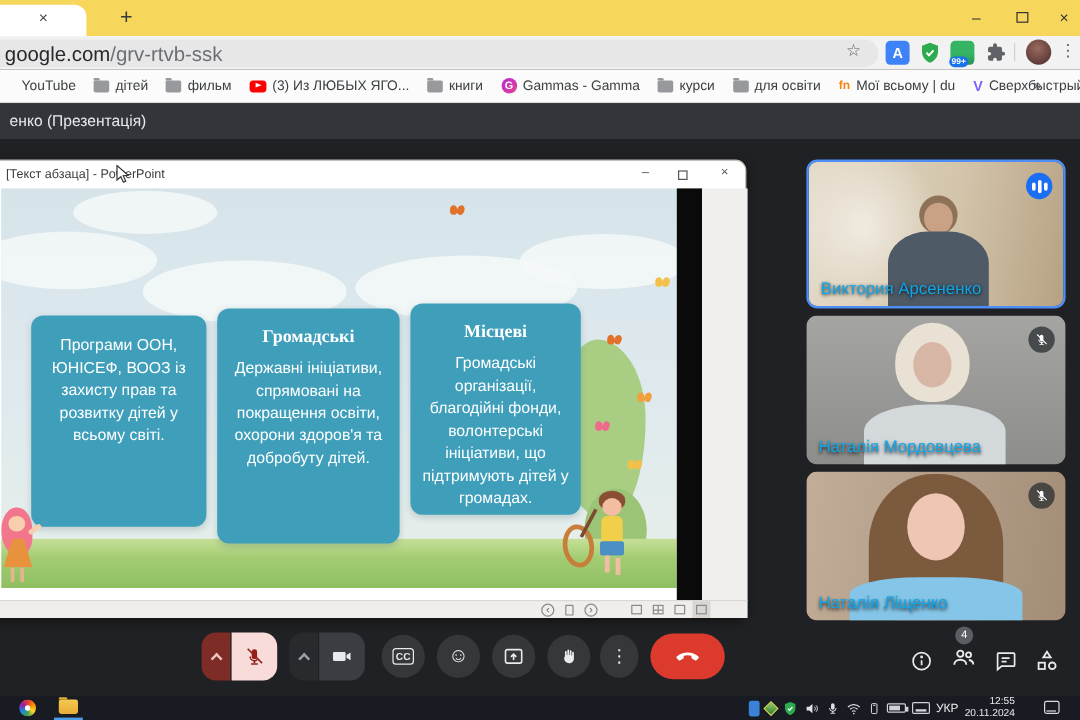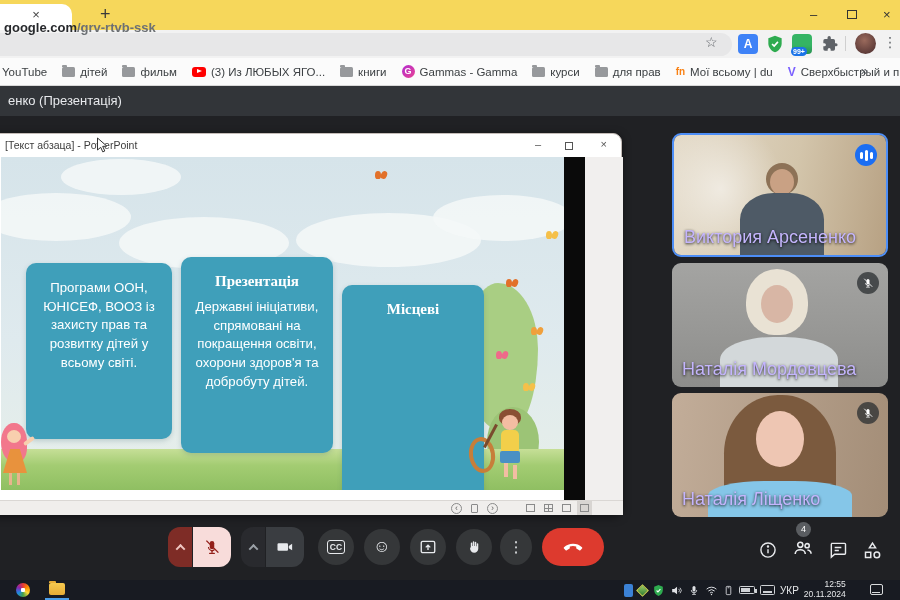--- a/index.html
+++ b/index.html
@@ -12,34 +12,34 @@
   #active-tab { left:-22px; top:4px; width:94px; height:26px; background:#fff; border-radius:10px 10px 0 0; }
   #tab-close { left:28px; top:7px; font-size:13px; color:#444; width:16px; text-align:center; }
   #new-tab { left:100px; top:4px; font-size:18px; color:#3a3a3a; }
   .winbtn { top:7px; font-size:13px; color:#333; }
   #win-min { left:810px; }
   #win-max-box { left:847px; top:10px; width:10px; height:9px; border:1.4px solid #333; }
   #win-close { left:883px; }
 
   #toolbar { left:0; top:30px; width:900px; height:28px; background:#f2f2f2; }
   #urlpill { left:-20px; top:32.5px; width:752px; height:23px; background:#e7e7e8; border-radius:12px; }
-  #urltext { left:4px; top:20px; font-size:13px;font-weight:bold; }
+  #urltext { left:4px; top:36px; font-size:17px; }
   #urltext .dom { color:#27292c; } #urltext .path { color:#6c7074; }
   #star { left:705px; top:34px; font-size:14px; color:#5f6368; }
   .ext { top:33.5px; width:20px; height:20px; }
   #ext-translate { left:738px; background:#3e82f7; border-radius:4px; color:#fff; font-size:12px; font-weight:bold; text-align:center; line-height:20px; }
   #ext-shield { left:765px; }
   #ext-99 { left:792px; background:linear-gradient(180deg,#35b464 55%,#2a9152); border-radius:4px; }
   #ext-99 .badge { position:absolute; left:-1px; bottom:-2px; background:#1a73e8; color:#fff; font-size:7px; font-weight:bold; border-radius:5px; padding:0 2px; line-height:9px; }
   #ext-puzzle { left:820px; }
   #tb-divider { left:845px; top:36px; width:1px; height:15px; background:#cfcfcf; }
   #avatar { left:855px; top:33px; width:21px; height:21px; border-radius:50%; background:radial-gradient(circle at 45% 35%, #9a6a5c, #5c3a38 75%); }
   #menu-dots { left:883px; top:34px; font-size:14px; color:#5f6368; }
 
-  #bmbar { left:0; top:58px; width:900px; height:28px; background:#fbfbfb; border-bottom:1px solid #d8d8d8; display:flex; align-items:center; gap:15px; padding-left:2px; font-size:11.5px; color:#3c4043; }
+  #bmbar { left:0; top:58px; width:900px; height:28px; background:#fbfbfb; border-bottom:1px solid #d8d8d8; display:flex; align-items:center; gap:15px; padding-left:18px; font-size:11.5px; color:#3c4043; }
   .bm { display:flex; align-items:center; gap:5px; white-space:nowrap; }
   .bm-folder { width:13px; height:10px; background:#97999c; border-radius:1.5px; position:relative; }
   .bm-folder::before { content:""; position:absolute; top:-2px; left:0; width:5px; height:2px; background:#97999c; border-radius:1px 1px 0 0; }
   .bm-yt { width:14px; height:10px; background:#f00; border-radius:3px; position:relative; }
   .bm-yt::before { content:""; position:absolute; left:5px; top:2.5px; border-left:5px solid #fff; border-top:2.5px solid transparent; border-bottom:2.5px solid transparent; }
   .bm-letter { width:13px; height:13px; border-radius:50%; color:#fff; font-size:9px; font-weight:bold; text-align:center; line-height:13px; }
   .bm-gamma { background:linear-gradient(135deg,#b32bd1,#e84393); }
   .bm-moodle { color:#f98012; font-weight:bold; font-size:10px; }
   .bm-v { color:#7b61ff; font-weight:bold; font-size:12px; }
   #bm-overflow { position:absolute; right:32px; top:63px; font-size:13px; color:#5f6368; }
@@ -58,21 +58,21 @@
 
   #slide { position:absolute; left:8px; top:23px; width:563px; height:333px; overflow:hidden;
            background:linear-gradient(180deg,#d6e4ea 0%,#dfeaee 55%,#e7efe9 100%); }
   .cloud { position:absolute; background:#f4f8f8; border-radius:50%; opacity:.85; }
   #slide-title { position:absolute; left:10px; top:22px; width:545px; font-size:26px; font-weight:bold; letter-spacing:.5px; color:#9c4a36; }
   .sbox { position:absolute; background:#3f9fba; border-radius:10px; color:#fff; text-align:center; padding:16px 9px; box-shadow:0 2px 5px rgba(70,110,120,.25); }
   .sbox h3 { font-family:"Liberation Serif",serif; font-size:15px; margin-bottom:8px; }
   .sbox p { font-size:13.2px; line-height:1.42; }
   #box1 { left:25px; top:106px; width:146px; height:176px; }
   #box2 { left:180px; top:100px; width:152px; height:196px; }
-  #box3 { left:341px; top:128px; width:142px; height:220px; }
+  #box3 { left:341px; top:96px; width:142px; height:176px; }
   #bush { position:absolute; left:463px; top:126px; width:74px; height:150px; background:#a9ce83; border-radius:46% 54% 42% 58% / 50% 44% 56% 50%; }
   #bush2 { position:absolute; left:486px; top:250px; width:52px; height:70px; background:#9cc476; border-radius:50%; }
   #grass { position:absolute; left:0; top:292px; width:563px; height:41px; background:linear-gradient(180deg,#c6df97 0%,#a3cc72 40%,#8fbf62 100%); }
   .bf { position:absolute; width:6px; height:8px; border-radius:60% 60% 50% 50%; }
   .bf::after { content:""; position:absolute; left:6px; top:0; width:6px; height:8px; border-radius:60% 60% 50% 50%; background:inherit; transform:rotate(24deg); }
   
   #girl { position:absolute; left:-4px; top:266px; width:46px; height:66px; }
   #girl .hair { position:absolute; left:4px; top:0; width:26px; height:40px; background:#f2778c; border-radius:50% 50% 40% 55%; }
   #girl .face { position:absolute; left:10px; top:7px; width:14px; height:13px; background:#f8cfae; border-radius:50%; }
   #girl .dress { position:absolute; left:6px; top:26px; width:24px; height:24px; background:#e8923d; clip-path:polygon(30% 0,70% 0,100% 100%,0 100%); }
@@ -93,21 +93,21 @@
   #ppt-bar { position:absolute; left:0; top:366px; width:630px; height:15px; background:#f0eeec; border-top:1px solid #dad7d4; display:flex; align-items:center; gap:9px; padding-left:458px; }
   .nav-c { width:11px; height:11px; border:1px solid #8a8a8a; border-radius:50%; color:#666; font-size:9px; line-height:9px; text-align:center; }
   .pen { width:7px; height:9px; border:1px solid #8a8a8a; border-radius:1px; }
   .vico { width:9px; height:8px; border:1px solid #8a8a8a; }
   .vico.grid { background:linear-gradient(#8a8a8a,#8a8a8a) 50% 0/1px 100% no-repeat, linear-gradient(#8a8a8a,#8a8a8a) 0 50%/100% 1px no-repeat; }
   .vico.show { background:#d8d5d2; box-shadow:0 0 0 3px #d8d5d2; }
 
   
   .tile { width:216px; height:124px; left:672px; border-radius:9px; overflow:hidden; background:#2a2d31; }
   .tile.speaking { border:2px solid #4d8ef7; }
-  .tname { position:absolute; left:10px; bottom:7px; color:#c4b5fd; font-size:18px; text-shadow:0 1px 3px rgba(0,0,0,.9); }
+  .tname { position:absolute; left:10px; bottom:7px; color:#0ea5e9; font-size:14px; text-shadow:0 1px 3px rgba(0,0,0,.9); }
   .mic-off-badge { position:absolute; right:9px; top:9px; width:22px; height:22px; border-radius:50%; background:rgba(42,45,48,.75); display:flex; align-items:center; justify-content:center; }
   .speak-badge { position:absolute; right:9px; top:9px; width:22px; height:22px; border-radius:50%; background:#1b6ef3; display:flex; align-items:center; justify-content:center; gap:2px; }
   .speak-badge i { width:3px; background:#fff; border-radius:2px; }
   .t1bg { position:absolute; inset:0; background:radial-gradient(90px 100px at 22% 45%, rgba(255,255,255,.55), rgba(255,255,255,0) 70%), linear-gradient(100deg,#e4dbca 0%,#d3c5ab 55%,#b7a183 100%); }
   .t2bg { position:absolute; inset:0; background:linear-gradient(180deg,#a4a4a2,#8d8d8b); }
   .t3bg { position:absolute; inset:0; background:linear-gradient(100deg,#c2ad99,#a38d77); }
   .p-hair,.p-face,.p-body { position:absolute; }
 
   
   #controls { left:168px; top:527px; display:flex; align-items:center; }
@@ -209,21 +209,21 @@
   <span class="bm">
       <span class="bm-letter bm-gamma">G</span>
       <span>Gammas - Gamma</span>
     </span>
   <span class="bm">
       <span class="bm-folder"></span>
       <span>курси</span>
     </span>
   <span class="bm">
       <span class="bm-folder"></span>
-      <span>для прав</span>
+      <span>для освіти</span>
     </span>
   <span class="bm">
       <span class="bm-moodle">fn</span>
       <span>Мої всьому | du</span>
     </span>
   <span class="bm">
       <span class="bm-v">V</span>
       <span>Сверхбыстрый и п...</span>
     </span>
 
@@ -251,25 +251,26 @@
     <div class="cloud" style="left:60px;top:2px;width:120px;height:36px"></div>
     <div id="bush"></div>
     <div id="bush2"></div>
     <div id="grass"></div>
 
 
     <div class="sbox" id="box1">
       <p>Програми ООН, ЮНІСЕФ, ВООЗ із захисту прав та розвитку дітей у всьому світі.</p>
     </div>
     <div class="sbox" id="box2">
-      <h3>Презентація</h3>
+      <h3>Громадські</h3>
       <p>Державні ініціативи, спрямовані на покращення освіти, охорони здоров'я та добробуту дітей.</p>
     </div>
     <div class="sbox" id="box3">
       <h3>Місцеві</h3>
+      <p>Громадські організації, благодійні фонди, волонтерські ініціативи, що підтримують дітей у громадах.</p>
     </div>
 
     <span class="bf" style="left:374px;top:14px;background:#e2712a"></span>
     <span class="bf" style="left:545px;top:74px;background:#f5c04a"></span>
     <span class="bf" style="left:505px;top:122px;background:#e2712a"></span>
     <span class="bf" style="left:530px;top:170px;background:#f0a03c"></span>
     <span class="bf" style="left:495px;top:194px;background:#ef6a8a"></span>
     <span class="bf" style="left:522px;top:226px;background:#f5c04a"></span>
 
     <div id="girl">

